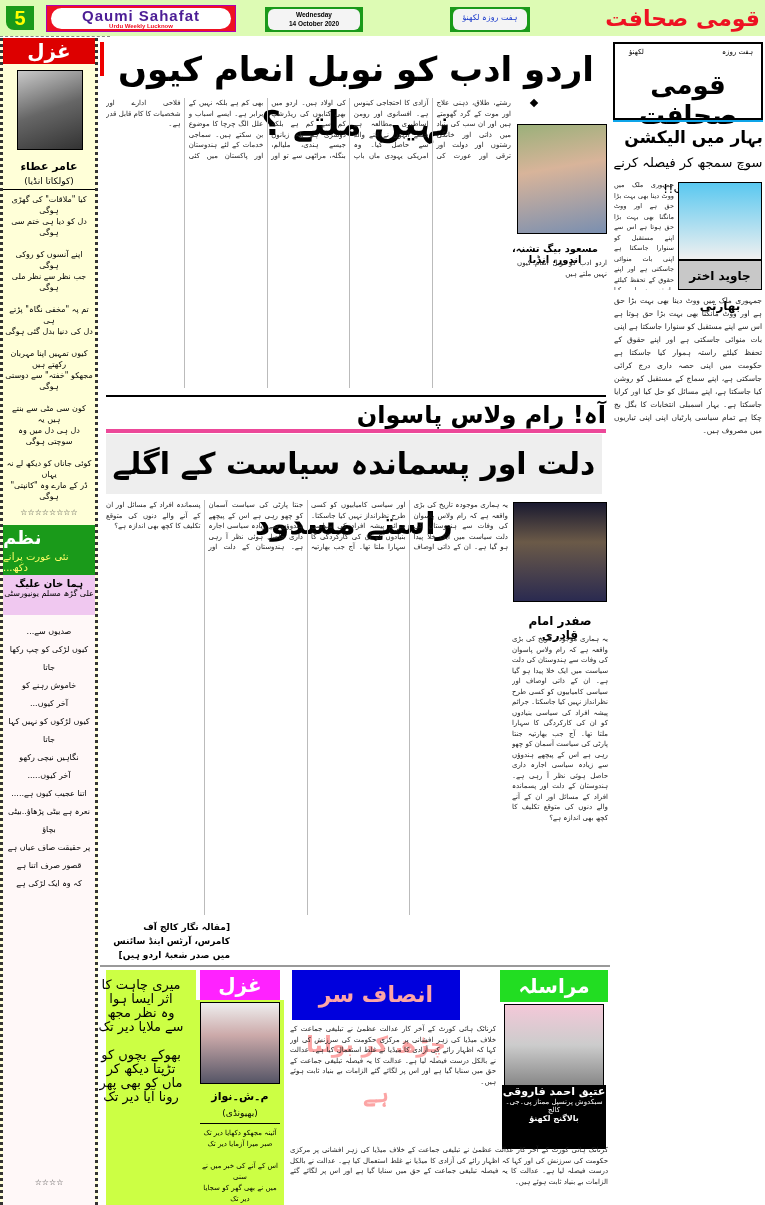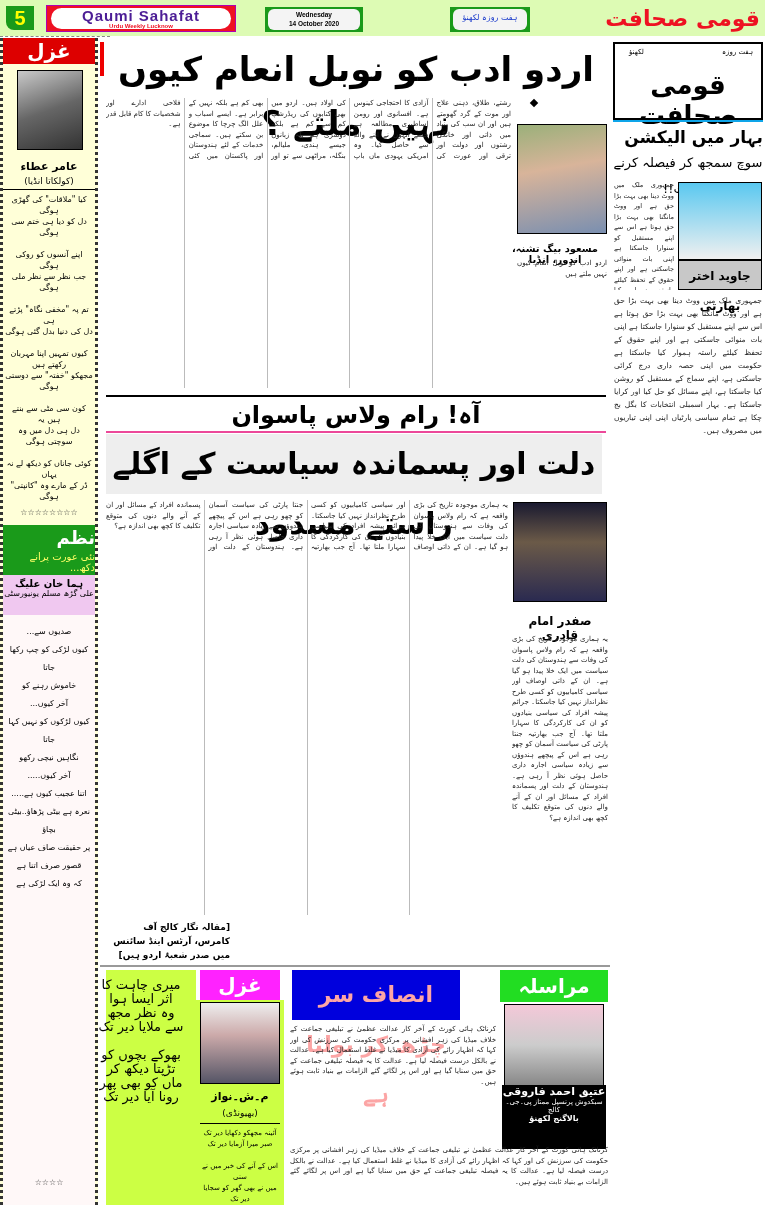--- a/index.html
+++ b/index.html
@@ -18,21 +18,21 @@
 .dotted{position:absolute;left:0;top:36px;width:110px;border-top:1px dashed #888}
 
 
 .leftcol{position:absolute;left:0;top:38px;width:98px;height:1167px;background:#ffffd8;border-left:3px dotted #333;border-right:3px dotted #333}
 .ghazal-hdr{position:absolute;left:0;top:0;width:92px;height:26px;background:#dd0000;color:#fff;font:bold 20px "DejaVu Sans",sans-serif;text-align:center;line-height:26px;direction:rtl}
 .photo{position:absolute;background:linear-gradient(160deg,#c9c9c9,#666 50%,#333);border:1px solid #000}
 .poet-name{position:absolute;font:bold 11px "DejaVu Sans",sans-serif;text-align:center;direction:rtl;color:#000}
 .poet-place{position:absolute;font:9px "DejaVu Sans",sans-serif;text-align:center;direction:rtl}
 .verse{position:absolute;font:8px "DejaVu Sans",sans-serif;direction:rtl;text-align:center;line-height:11px;color:#000}
 .stars{position:absolute;font:8px "DejaVu Sans",sans-serif;text-align:center;color:#333}
-.nazm-hdr{position:absolute;left:0;top:487px;width:92px;height:50px;background:#1a9a1a;text-align:right;color:#fff;direction:rtl}
+.nazm-hdr{position:absolute;left:0;top:487px;width:92px;height:50px;background:#1a9a1a;text-align:left;color:#fff;direction:rtl}
 .nazm-title{font:bold 18px "DejaVu Sans",sans-serif;display:block;line-height:26px}
 .nazm-sub{font:10px "DejaVu Sans",sans-serif;color:#ffff66;display:block}
 .nazm-body{position:absolute;left:0;top:537px;width:92px;height:630px;background:#fff8f8}
 .nazm-author{position:absolute;left:0;top:537px;width:92px;height:40px;background:#f0c8f0;text-align:center;direction:rtl}
 
 
 .headline1{position:absolute;left:106px;top:42px;width:500px;height:54px;font:bold 34px "DejaVu Sans",sans-serif;text-align:center;direction:rtl;line-height:54px;color:#000}
 .red-bar{position:absolute;left:100px;top:42px;width:4px;height:34px;background:#ee0000}
 .article{position:absolute;font:7px "DejaVu Sans",sans-serif;direction:rtl;text-align:justify;line-height:10.5px;color:#222;overflow:hidden}
 .diamond{position:absolute;left:531px;top:100px;width:6px;height:6px;background:#000;transform:rotate(45deg)}
@@ -41,21 +41,21 @@
 
 .rightcol{position:absolute;left:610px;top:38px;width:155px;height:1167px;background:#fff}
 .rc-mast{position:absolute;left:613px;top:42px;width:150px;height:78px;border:2px solid #000}
 .rc-small{position:absolute;font:7px "DejaVu Sans",sans-serif;direction:rtl}
 .rc-title{position:absolute;left:0;top:26px;width:100%;text-align:center;font:bold 26px "DejaVu Sans",sans-serif;direction:rtl}
 .rc-head1{position:absolute;left:613px;top:120px;width:150px;height:30px;text-align:right;font:bold 17px "DejaVu Sans",sans-serif;direction:rtl;line-height:30px;border-top:2px solid #0ea5e9}
 .rc-head2{position:absolute;left:613px;top:150px;width:150px;height:26px;text-align:center;font:13px "DejaVu Sans",sans-serif;direction:rtl;line-height:26px}
 .rc-caption{position:absolute;left:678px;top:260px;width:84px;height:30px;background:#c8c8c8;font:bold 12px "DejaVu Sans",sans-serif;text-align:center;line-height:30px;direction:rtl;border:1px solid #000}
 
 
-.head2-sub{position:absolute;left:106px;top:398px;width:500px;height:35px;text-align:center;font:bold 24px "DejaVu Sans",sans-serif;direction:rtl;line-height:35px;border-bottom:2px solid #ec4899}
+.head2-sub{position:absolute;left:106px;top:398px;width:500px;height:35px;text-align:right;font:bold 24px "DejaVu Sans",sans-serif;direction:rtl;line-height:35px;border-bottom:4px solid #ec4899}
 .head2-main{position:absolute;left:106px;top:434px;width:496px;height:60px;text-align:center;font:bold 30px "DejaVu Sans",sans-serif;direction:rtl;line-height:60px;background:#eee}
 .top-rule{position:absolute;left:106px;top:395px;width:500px;border-top:2px solid #000}
 .quote-line{position:absolute;left:110px;top:920px;width:120px;font:bold 9px "DejaVu Sans",sans-serif;direction:rtl;text-align:right;line-height:14px}
 
 
 .bottom-rule{position:absolute;left:100px;top:965px;width:510px;border-top:2px solid #999}
 .ghazal2{position:absolute;left:106px;top:970px;width:90px;height:235px;background:#ccff44}
 .ghazal2-hdr{position:absolute;left:200px;top:970px;width:80px;height:30px;background:#ff22ff;color:#fff;font:bold 20px "DejaVu Sans",sans-serif;text-align:center;line-height:30px;direction:rtl}
 .ghazal2-body{position:absolute;left:196px;top:1000px;width:88px;height:205px;background:#ccff44}
 .insaaf-hdr{position:absolute;left:292px;top:970px;width:168px;height:50px;background:#0000dd;color:#fca5a5;font:bold 22px "DejaVu Sans",sans-serif;text-align:center;line-height:50px;direction:rtl}

